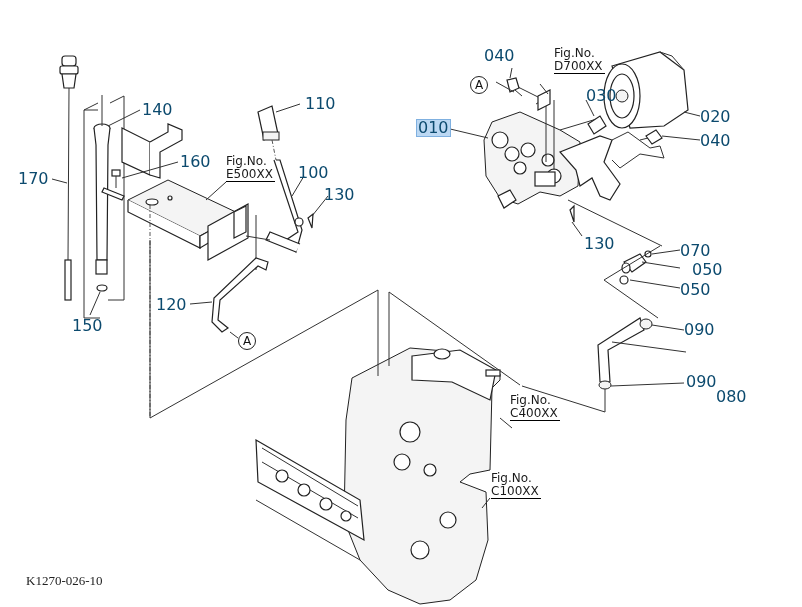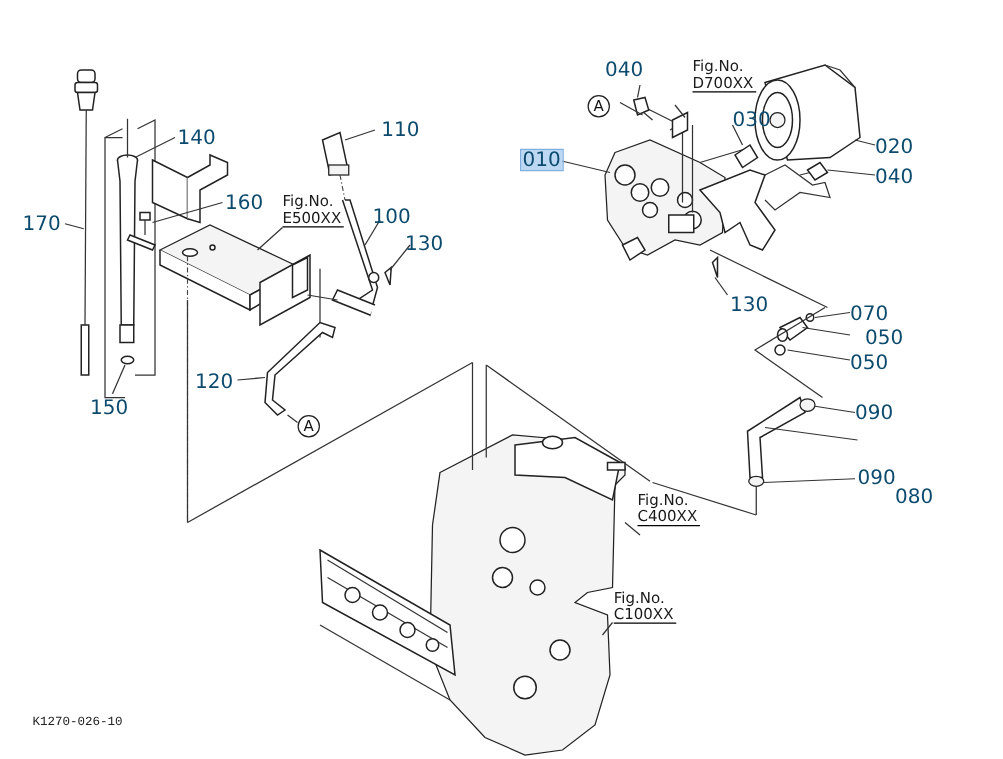--- a/index.html
+++ b/index.html
@@ -2,21 +2,21 @@
 <html><head>
   <meta charset="utf-8">
   <style>
     html, body { margin: 0; padding: 0; background: #ffffff; }
     body { width: 802px; height: 607px; position: relative; overflow: hidden; font-family: "Liberation Sans", sans-serif; }
     #diagram { position: absolute; left: 0; top: 0; width: 802px; height: 607px; }
     .lbl { position: absolute; font-family: "DejaVu Sans", sans-serif; font-size: 16px; color: #0c4a6e; line-height: 1; letter-spacing: 0px; white-space: nowrap; cursor: pointer; }
     .lbl.sel { background: #bcd8f3; outline: 1px solid #7fb0e0; padding: 0 1px; text-align: right; }
     .fig { position: absolute; font-family: "DejaVu Sans", sans-serif; font-size: 12px; color: #1a1a1a; line-height: 13px; white-space: nowrap; cursor: pointer; }
     .fig .code { display: block; border-bottom: 1px solid #000000; padding-right: 2px; }
-    .ref { position: absolute; font-family: Liberation Mono, monospace; font-size: 10px; color: #222; white-space: nowrap; }
+    .ref { position: absolute; font-family: Liberation Serif, serif; font-size: 13px; color: #222; white-space: nowrap; }
     .circ { position: absolute; width: 16px; height: 16px; border: 1px solid #222; border-radius: 50%; font-family: "DejaVu Sans", sans-serif; font-size: 12px; line-height: 16px; text-align: center; color: #111; background: #fff; cursor: pointer; }
     svg .ln { stroke: #333; stroke-width: 1; fill: none; }
     svg .pt { stroke: #222; stroke-width: 1.2; fill: #fff; }
     svg .pt2 { stroke: #222; stroke-width: 1; fill: #f4f4f4; }
     svg .dash { stroke: #444; stroke-width: 0.9; fill: none; stroke-dasharray: 4 2 1 2; }
   </style>
 </head>
 <body>
 
 <svg id="diagram" viewBox="0 0 802 607" xmlns="http://www.w3.org/2000/svg">

